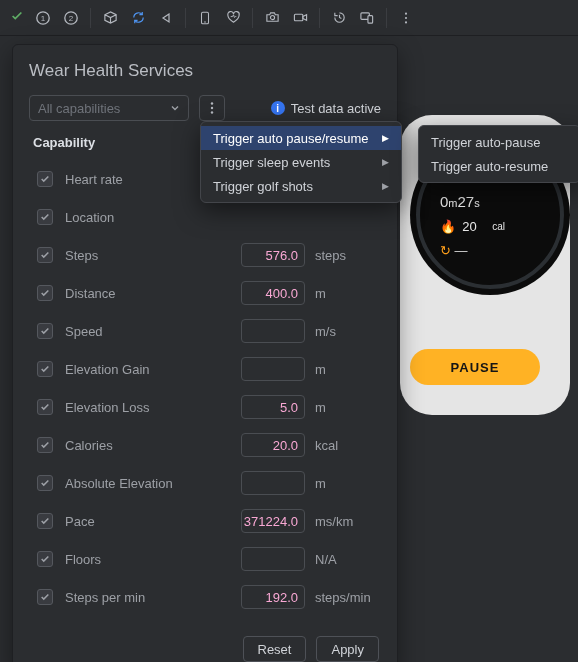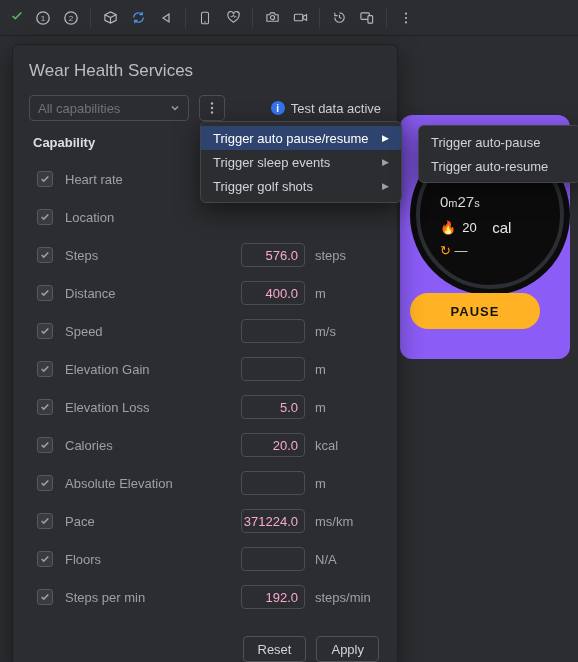--- a/index.html
+++ b/index.html
@@ -93,23 +93,23 @@
   }
   .btn {
     height: 26px; padding: 12px 14px;
     border: 1px solid #4e5157; border-radius: 4px;
     background: #2b2d30; color: #d0d3d8;
     display: inline-flex; align-items: center; justify-content: center;
   }
   
   .watch {
     position: absolute; left: 400px; top: 115px;
-    width: 170px; height: 244px;
-    border-radius: 12px;
-    background: #8b5cf6;
+    width: 170px; height: 300px;
+    border-radius: 32px;
+    background: #e5e5e5;
     padding: 20px 10px;
   }
   .watch-face {
     width: 160px; height: 160px; border-radius: 50%;
     background: #0c0c0c;
     position: relative;
     overflow:hidden;
   }
   .ring {
     position:absolute; inset:6px;
@@ -239,21 +239,21 @@
 </div>
 
 <div class="watch">
   <div class="watch-face">
     <div class="ring"></div>
     <div class="wtext dur">
       <span>0</span><span style="font-size:11px">m</span><span>27</span><span style="font-size:11px">s</span>
     </div>
     <div class="wtext cal">
       <span class="flame">🔥</span>
-      <span>20</span>&nbsp;<span style="font-size:15px">cal</span>
+      <span>20</span>&nbsp;<span style="font-size:10px">cal</span>
     </div>
     <div class="wtext refresh">↻ <span style="color:#d8d8d8">—</span></div>
   </div>
   <div class="pause-btn">PAUSE</div>
 </div>
 
 <div class="panel">
   <div class="panel-title">Wear Health Services</div>
   <div class="toprow">
     <div class="dropdown">

